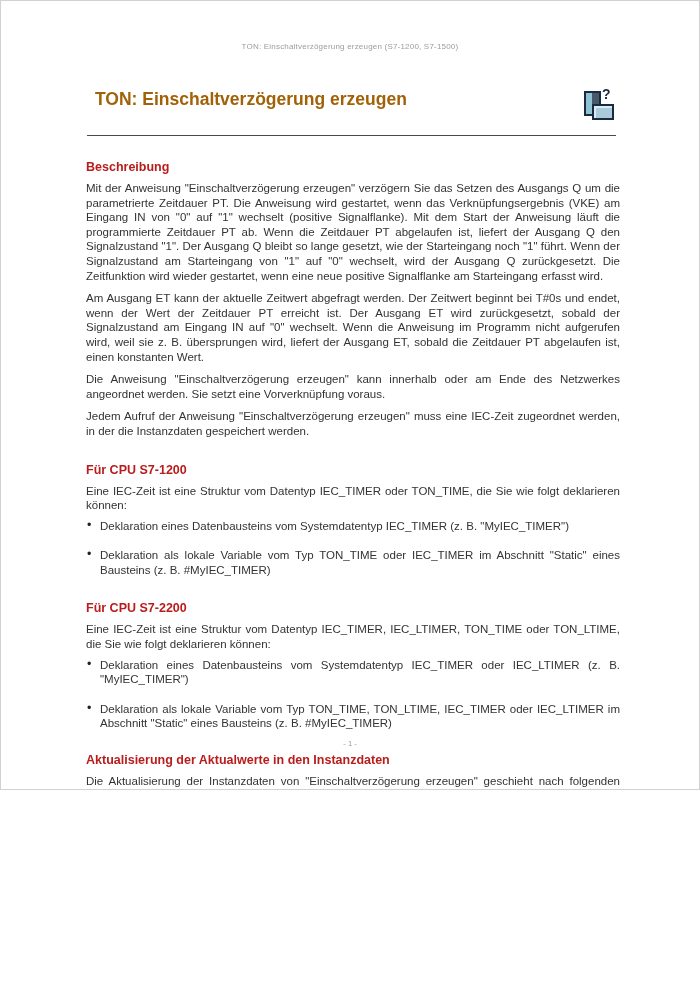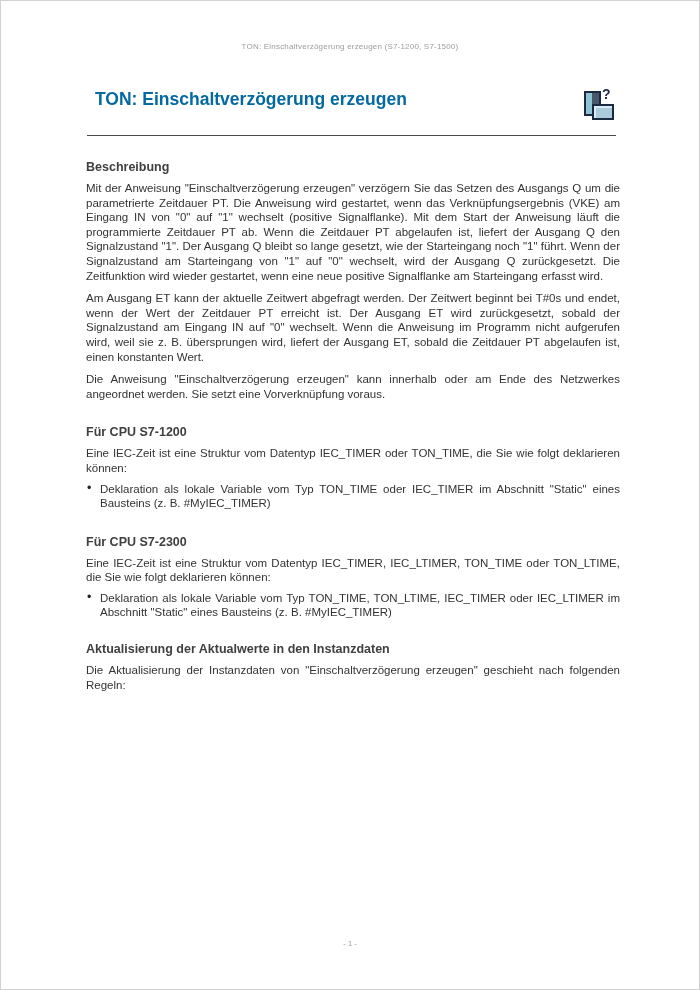--- a/index.html
+++ b/index.html
@@ -1,19 +1,19 @@
 <!DOCTYPE html>
 <html lang="de"><head>
 <meta charset="utf-8">
 <style>
   html, body { margin: 0; padding: 0; background: #ffffff; }
   .sheet {
     position: relative;
     width: 700px;
-    height: 990px;
+    height: 790px;
     box-sizing: border-box;
     background: #ffffff;
     border: 1px solid #d2d2d2;
     font-family: "Liberation Sans", "DejaVu Sans", sans-serif;
     color: #333333;
     overflow: hidden;
   }
   .running-header {
     padding-top: 41px;
     text-align: center;
@@ -24,21 +24,21 @@
   .title-row {
     margin: 38px 82px 0 94px;
     display: flex;
     justify-content: space-between;
     align-items: flex-start;
   }
   .doc-title {
     margin: 0;
     font-size: 17.5px;
     font-weight: bold;
-    color: #0369a1;
+    color: #a16207;
     line-height: 21px;
   }
   
   .help-icon { position: relative; width: 34px; height: 36px; flex: 0 0 auto; }
   .hi-back {
     position: absolute; left: 1px; top: 2px;
     width: 13px; height: 21px;
     background: linear-gradient(to right, #8fc3d4 0 6px, #46586a 6px 100%);
     border: 2px solid #1b2a41;
   }
@@ -57,21 +57,21 @@
   .title-rule {
     border: none;
     border-top: 1px solid #4a4a4a;
     margin: 10px 83px 0 86px;
     height: 0;
   }
   .content { margin: 0 79px 0 85px; }
   .content h2 {
     font-size: 12.5px;
     font-weight: bold;
-    color: #404040;
+    color: #b91c1c;
     margin: 24px 0 0 0;
     line-height: 15px;
   }
   .content h2.tight { margin-top: 24px; }
   .content h2.mid { margin-top: 22px; }
   .content p {
     font-size: 11.5px;
     line-height: 14.6px;
     text-align: justify;
     margin: 8px 0 0 0;
@@ -81,21 +81,21 @@
     list-style: none;
     margin: 6px 0 0 0;
     padding: 0;
   }
   .content li {
     position: relative;
     padding-left: 14px;
     font-size: 11.5px;
     line-height: 14.6px;
     text-align: justify;
-    margin-top: 7px;
+    margin-top: 15px;
   }
   .content li:first-child { margin-top: 0; }
   .content li::before {
     content: "\2022";
     position: absolute;
     left: 1px;
     top: -1px;
     font-size: 12.5px;
     color: #222222;
   }
@@ -125,30 +125,33 @@
   </div>
 
   <hr class="title-rule">
 
   <div class="content">
 
     <h2>Beschreibung</h2>
     <p class="first">Mit der Anweisung "Einschaltverzögerung erzeugen" verzögern Sie das Setzen des Ausgangs Q um die parametrierte Zeitdauer PT. Die Anweisung wird gestartet, wenn das Verknüpfungsergebnis (VKE) am Eingang IN von "0" auf "1" wechselt (positive Signalflanke). Mit dem Start der Anweisung läuft die programmierte Zeitdauer PT ab. Wenn die Zeitdauer PT abgelaufen ist, liefert der Ausgang Q den Signalzustand "1". Der Ausgang Q bleibt so lange gesetzt, wie der Starteingang noch "1" führt. Wenn der Signalzustand am Starteingang von "1" auf "0" wechselt, wird der Ausgang Q zurückgesetzt. Die Zeitfunktion wird wieder gestartet, wenn eine neue positive Signalflanke am Starteingang erfasst wird.</p>
     <p>Am Ausgang ET kann der aktuelle Zeitwert abgefragt werden. Der Zeitwert beginnt bei T#0s und endet, wenn der Wert der Zeitdauer PT erreicht ist. Der Ausgang ET wird zurückgesetzt, sobald der Signalzustand am Eingang IN auf "0" wechselt. Wenn die Anweisung im Programm nicht aufgerufen wird, weil sie z. B. übersprungen wird, liefert der Ausgang ET, sobald die Zeitdauer PT abgelaufen ist, einen konstanten Wert.</p>
     <p>Die Anweisung "Einschaltverzögerung erzeugen" kann innerhalb oder am Ende des Netzwerkes angeordnet werden. Sie setzt eine Vorverknüpfung voraus.</p>
+    <p>Jedem Aufruf der Anweisung "Einschaltverzögerung erzeugen" muss eine IEC-Zeit zugeordnet werden, in der die Instanzdaten gespeichert werden.</p>
 
     <h2 class="tight">Für CPU S7-1200</h2>
     <p class="first">Eine IEC-Zeit ist eine Struktur vom Datentyp IEC_TIMER oder TON_TIME, die Sie wie folgt deklarieren können:</p>
     <ul>
+      <li>Deklaration eines Datenbausteins vom Systemdatentyp IEC_TIMER (z. B. "MyIEC_TIMER")</li>
       <li>Deklaration als lokale Variable vom Typ TON_TIME oder IEC_TIMER im Abschnitt "Static" eines Bausteins (z. B. #MyIEC_TIMER)</li>
     </ul>
 
-    <h2 class="tight">Für CPU S7-2300</h2>
+    <h2 class="tight">Für CPU S7-2200</h2>
     <p class="first">Eine IEC-Zeit ist eine Struktur vom Datentyp IEC_TIMER, IEC_LTIMER, TON_TIME oder TON_LTIME, die Sie wie folgt deklarieren können:</p>
     <ul>
+      <li>Deklaration eines Datenbausteins vom Systemdatentyp IEC_TIMER oder IEC_LTIMER (z. B. "MyIEC_TIMER")</li>
       <li>Deklaration als lokale Variable vom Typ TON_TIME, TON_LTIME, IEC_TIMER oder IEC_LTIMER im Abschnitt "Static" eines Bausteins (z. B. #MyIEC_TIMER)</li>
     </ul>
     <ul>
     </ul>
 
     <h2 class="mid">Aktualisierung der Aktualwerte in den Instanzdaten</h2>
     <p class="first">Die Aktualisierung der Instanzdaten von "Einschaltverzögerung erzeugen" geschieht nach folgenden Regeln:</p>
 
   </div>
 

